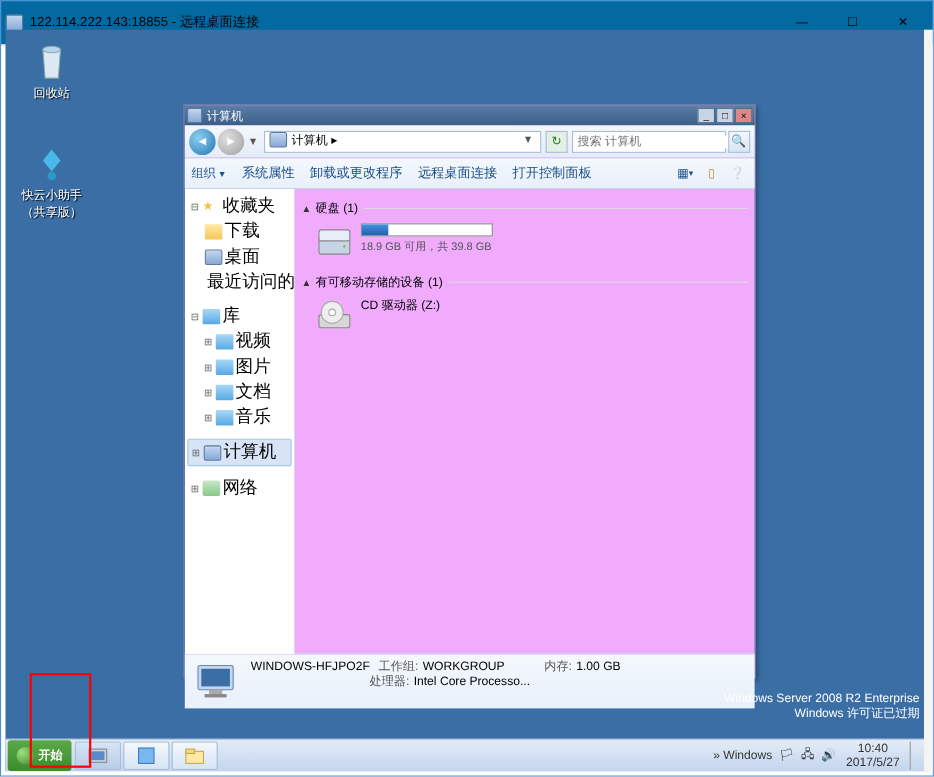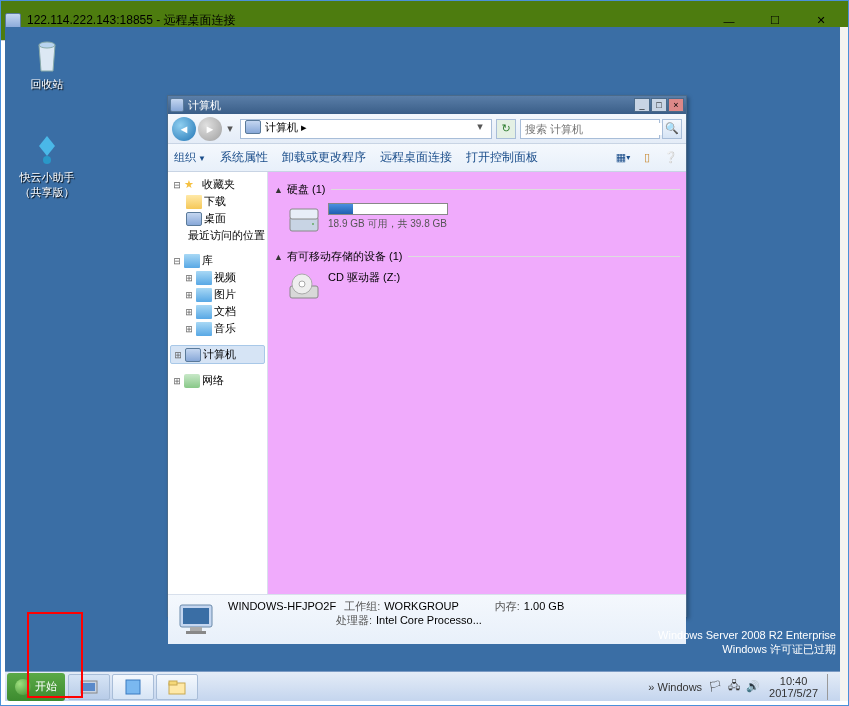--- a/index.html
+++ b/index.html
@@ -1,41 +1,41 @@
 <!DOCTYPE html>
 <html><head>
 <meta charset="utf-8">
 <style>
 *{margin:0;padding:0;box-sizing:border-box;font-family:"Microsoft YaHei","SimSun",Tahoma,sans-serif;font-size:11px}
 body{width:849px;height:706px;background:#f0f0f0;position:relative;overflow:hidden}
 
 
 .rdp-window{position:absolute;left:0;top:0;width:849px;height:706px;background:#fff;border:1px solid #4a90d9}
-.rdp-titlebar{height:40px;background:#4d7c0f;display:flex;align-items:center;padding:0 4px;border-bottom:1px solid #d0d0d0}
+.rdp-titlebar{height:40px;background:#0369a1;display:flex;align-items:center;padding:0 4px;border-bottom:1px solid #d0d0d0}
 .rdp-icon{width:16px;height:16px;margin-right:6px;display:inline-block}
 .rdp-title{flex:1;font-size:12px;color:#000}
 .rdp-controls{display:flex}
 .rdp-btn{width:46px;height:22px;display:flex;align-items:center;justify-content:center;cursor:pointer}
 
 
 .remote-desktop{position:absolute;left:4px;top:26px;right:4px;bottom:4px;background:#3a6ea5}
 
 
 .desktop-icon{position:absolute;width:60px;text-align:center;color:#fff;font-size:11px;cursor:pointer}
 .desktop-icon .dicon{width:36px;height:36px;margin:0 auto 2px}
 .desktop-icon .dlabel{text-shadow:1px 1px 1px #000}
 .di-recycle{left:12px;top:12px}
 .di-helper{left:4px;top:105px;width:76px}
 
 
 .watermark{position:absolute;right:8px;bottom:45px;color:#fff;text-align:right;font-size:11px;line-height:14px}
 
 
 .taskbar{position:absolute;left:0;right:0;bottom:0;height:30px;background:linear-gradient(#e4ecf7,#c4d5ee);border-top:1px solid #7a9ac4;display:flex;align-items:center}
-.start-btn{height:28px;padding:0 8px;display:flex;align-items:center;background:linear-gradient(#5aa947,#3d8b2f);border-radius:3px;margin:0 2px;color:#fff;font-weight:normal;cursor:pointer}
+.start-btn{height:28px;padding:0 8px;display:flex;align-items:center;background:linear-gradient(#5aa947,#3d8b2f);border-radius:3px;margin:0 2px;color:#fff;font-weight:bold;cursor:pointer}
 .start-btn .orb{width:16px;height:16px;border-radius:50%;background:radial-gradient(circle at 30% 30%,#9fe07f,#3d8b2f);margin-right:4px}
 .tb-item{width:42px;height:26px;margin:0 1px;background:linear-gradient(#f4f8fd,#d6e4f5);border:1px solid #a8bdd8;border-radius:2px;display:flex;align-items:center;justify-content:center;cursor:pointer}
 .tb-item.active{background:linear-gradient(#d6e4f5,#b8cce8)}
 .tb-spacer{flex:1}
 .tray{display:flex;align-items:center;padding:0 4px}
 .tray-item{margin:0 3px;font-size:11px;color:#333}
 .tray-clock{text-align:center;line-height:12px;font-size:10px;padding:0 6px;color:#333}
 
 
 .red-box{position:absolute;left:22px;bottom:3px;width:56px;height:86px;border:2px solid #ff0000;pointer-events:none}
@@ -68,21 +68,21 @@
 .tb-right{margin-left:auto;display:flex;align-items:center}
 .tb-ricon{width:18px;height:18px;margin-left:6px;cursor:pointer;display:flex;align-items:center;justify-content:center;color:#1a4d8a}
 
 .exp-body{display:flex;height:422px}
 .exp-tree{width:100px;border-right:1px solid #d8e0ec;overflow:auto;padding:4px 2px;background:#fff}
 .tree-group{margin-bottom:8px}
 .tree-item{display:flex;align-items:center;padding:1px 2px;cursor:pointer;white-space:nowrap}
 .tree-item.selected{background:#d6e4f5;border:1px solid #a8c8e8;border-radius:2px}
 .tree-exp{width:10px;font-size:9px;color:#666;text-align:center}
 .tree-icon{width:16px;height:14px;margin:0 2px;display:inline-block}
-.tree-label{font-size:11px}
+.tree-label{font-size:16px}
 
 .exp-content{flex:1;padding:6px;overflow:auto}
 .group-header{display:flex;align-items:center;margin:4px 0 6px;cursor:pointer}
 .group-header .arrow{font-size:9px;margin-right:4px;color:#333}
 .group-header .gtext{font-size:11px}
 .drive-item{display:flex;align-items:flex-start;margin:4px 0 14px 14px;cursor:pointer}
 .drive-icon{width:32px;height:32px;margin-right:8px}
 .drive-info{flex:1;max-width:160px}
 .drive-name{font-size:11px;margin-bottom:2px}
 .drive-bar{width:120px;height:12px;border:1px solid #888;background:#fff;margin-bottom:2px;position:relative}

